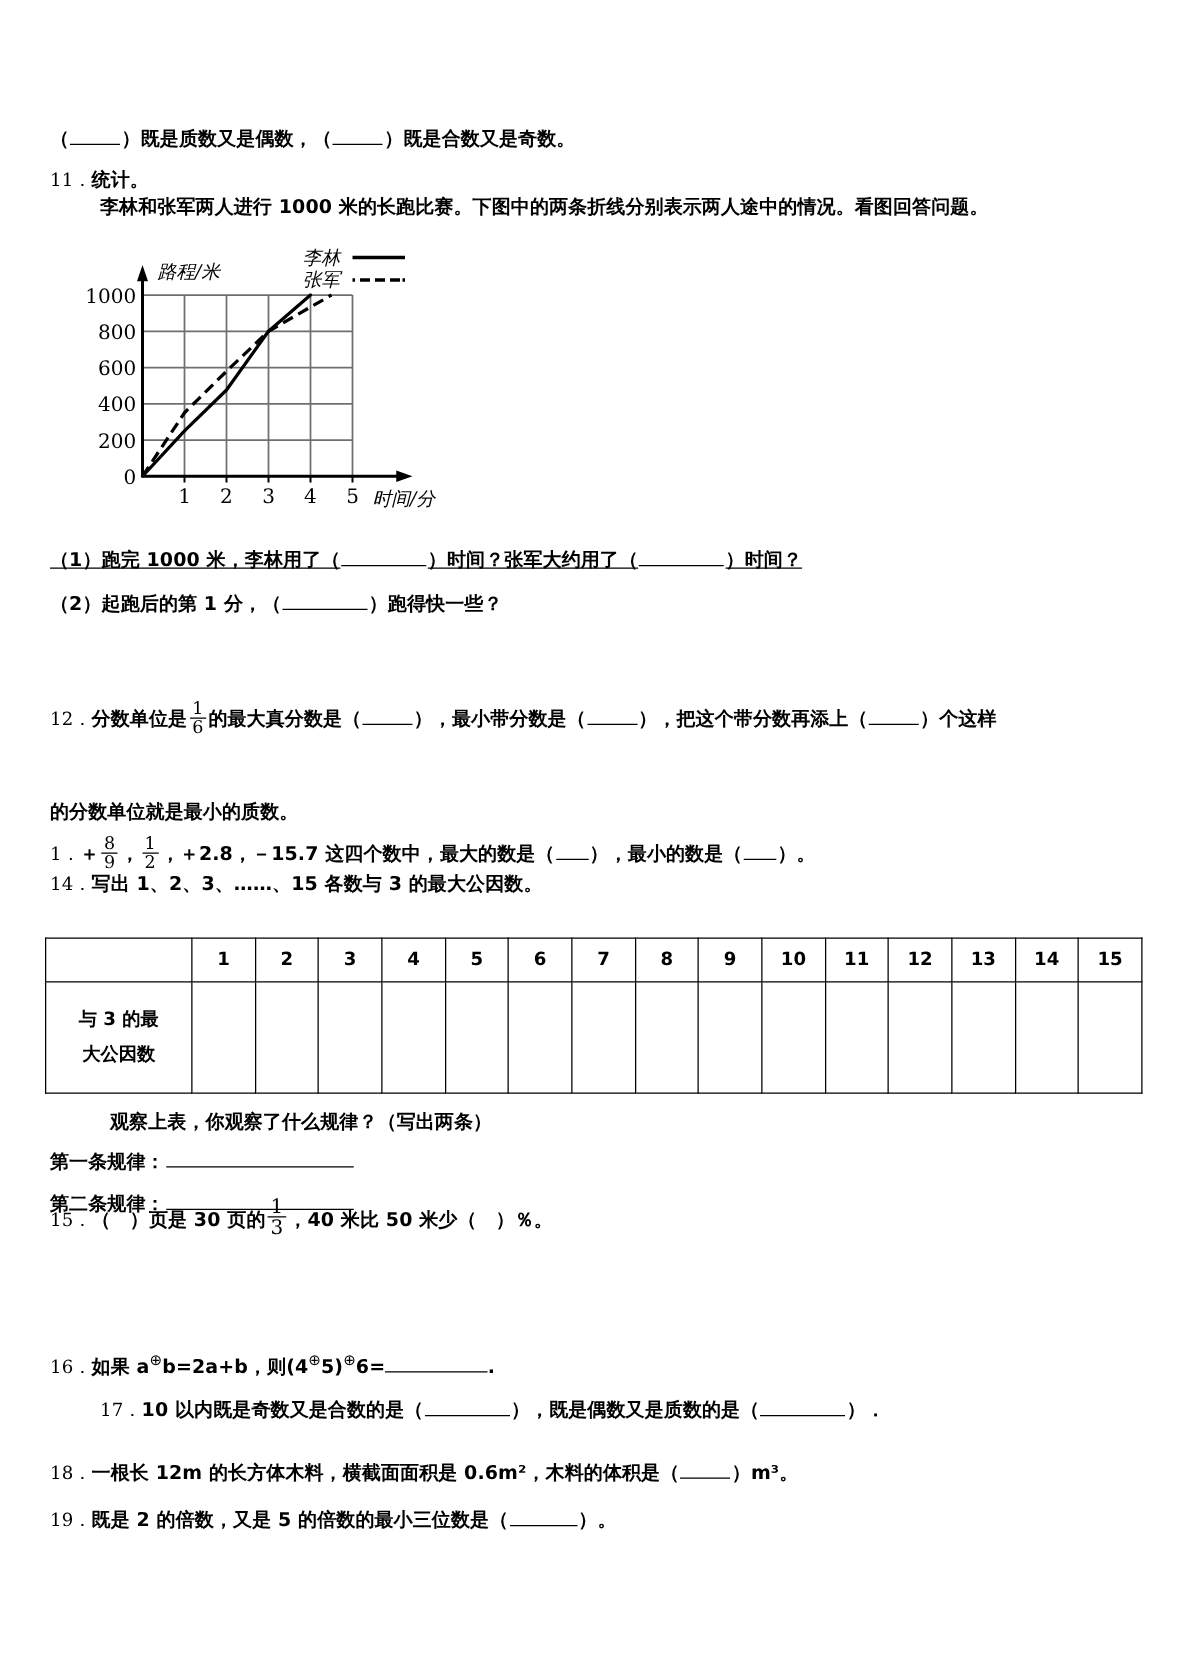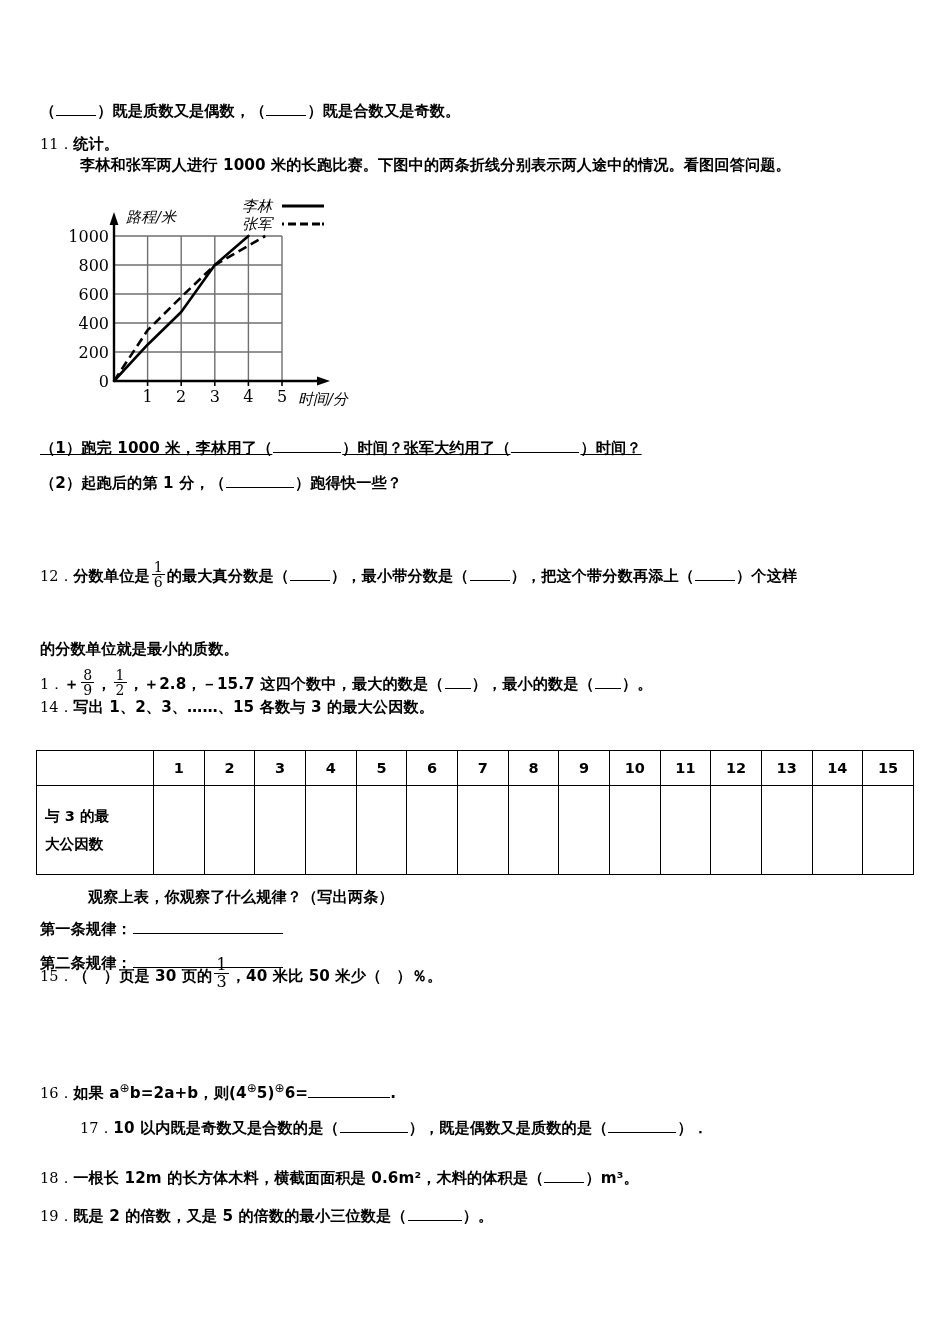--- a/index.html
+++ b/index.html
@@ -114,21 +114,21 @@
   #factor-table td, #factor-table th {
     border: 1.4px solid #000;
     text-align: center;
     font-weight: bold;
     font-size: 14.5px;
     padding: 0;
   }
   #factor-table .hdr-row td { height: 34px; }
   #factor-table .body-row td { height: 88px; }
   #factor-table .rowlabel {
-    text-align: left;
+    text-align: center;
     padding: 0 8px;
     font-size: 14.6px;
     line-height: 1.95;
   }
   #factor-table .rowlabel span { display: block; }
   #factor-table .firstcol { width: 116px; }
 </style>
 </head>
 <body>
 

